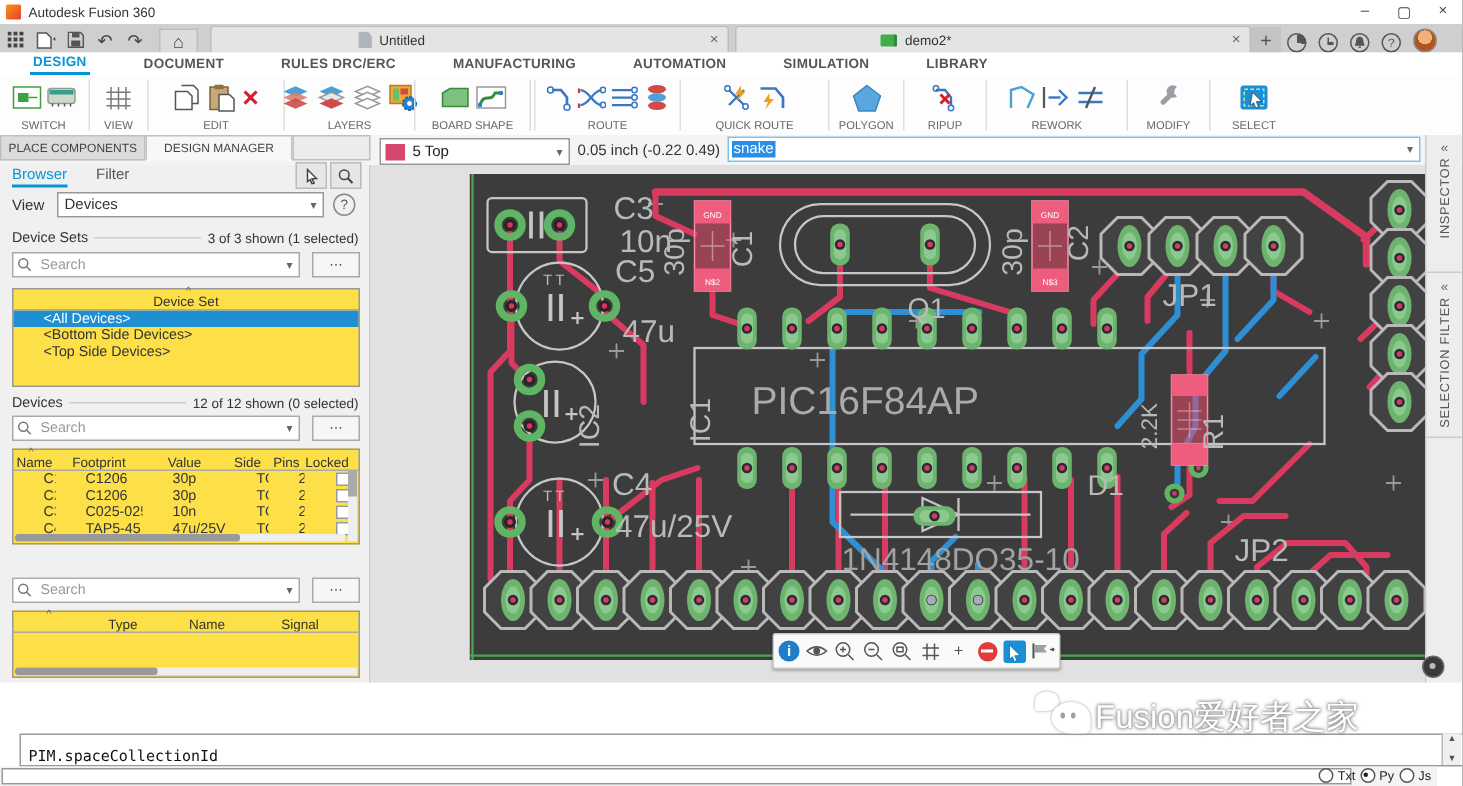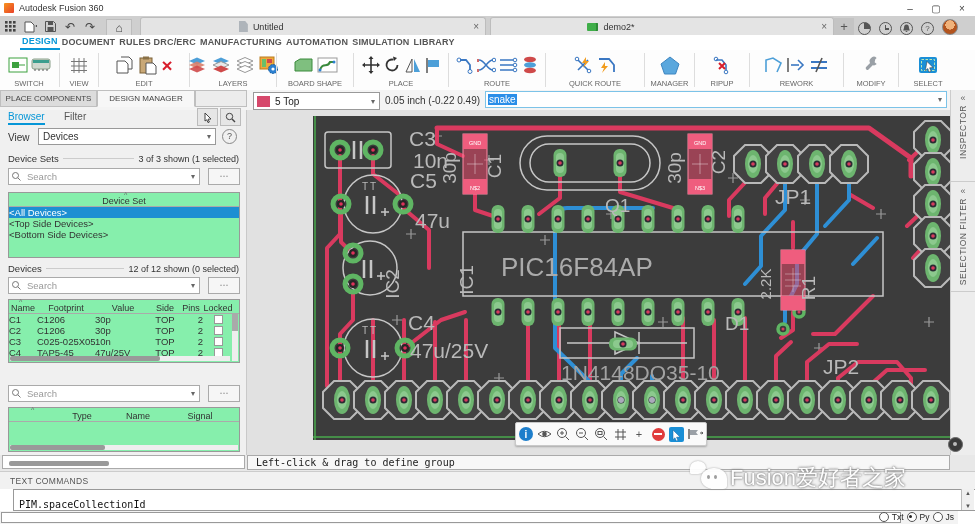--- a/index.html
+++ b/index.html
@@ -22,21 +22,21 @@
   .doc-ic{width:9px;height:11px;background:#aeb4ba;clip-path:polygon(0 0,70% 0,100% 30%,100% 100%,0 100%);}
   .pcb-ic{width:11px;height:8px;background:#3fae49;border-radius:1px;box-shadow:inset -2px 0 0 #2d8a36;}
   .plusbtn{width:20px;height:17px;background:#c4c4c4;display:flex;align-items:center;justify-content:center;font-size:13px;color:#555;}
   .circ{width:13px;height:13px;border-radius:50%;border:1.5px solid #555;box-sizing:border-box;display:flex;align-items:center;justify-content:center;font-size:8px;color:#555;margin:0 4px;}
   .pie{background:conic-gradient(#555 0 100deg,transparent 100deg 360deg);}
   .clock{position:relative;}
   .clock::before{content:"";position:absolute;left:4.5px;top:2px;width:1.5px;height:4px;background:#555;}
   .clock::after{content:"";position:absolute;left:5px;top:5px;width:4px;height:1.5px;background:#555;}
   .avatar{width:14px;height:14px;border-radius:50%;background:radial-gradient(circle at 50% 35%,#f0b27a 0 40%,#b3541e 41% 100%);border:1px solid #888;margin:0 6px 0 4px;}
   
-  .menubar{position:absolute;left:0;top:35px;width:975px;height:15px;background:#fff;display:flex;align-items:center;padding-left:20px;box-sizing:border-box;}
+  .menubar{position:absolute;left:0;top:35px;width:975px;height:15px;background:#fff;display:flex;align-items:center;padding-left:20px;box-sizing:border-box;gap:34px;}
   .mi{font-size:9px;font-weight:bold;color:#555;letter-spacing:.2px;padding:1px 2px 2px;}
   .mi.active{color:#0696d7;border-bottom:3px solid #0696d7;}
   
   .toolbar{position:absolute;left:0;top:50px;width:975px;height:40px;background:#fdfdfd;border-bottom:1px solid #ddd;display:flex;}
   .tbg{display:flex;flex-direction:column;align-items:center;justify-content:flex-start;padding-top:3px;box-sizing:border-box;}
   .tbg-icons{display:flex;align-items:center;justify-content:center;gap:3px;height:24px;}
   .tbg-label{font-size:7.5px;color:#666;margin-top:2px;white-space:nowrap;}
   .tbsep{width:1px;background:#ddd;margin:3px 1px;}
   .redx{color:#d81e2c;font-size:19px;font-weight:bold;line-height:19px;}
   
@@ -53,26 +53,26 @@
   .browser-tab{position:absolute;left:8px;top:1px;font-size:10px;color:#0696d7;border-bottom:2px solid #0696d7;padding-bottom:1px;}
   .filter-tab{position:absolute;left:64px;top:1px;font-size:10px;color:#555;}
   .tool-sq{position:absolute;top:-2px;width:19px;height:16px;background:#e6e6e6;border:1px solid #bbb;display:flex;align-items:center;justify-content:center;}
   .selrow{background:#1d8fd2;color:#fff;}
   .sechdr{position:absolute;left:8px;right:7px;display:flex;align-items:center;font-size:9.5px;color:#333;}
   .sechdr .line{flex:1;border-top:1px solid #ccc;margin:0 4px;}
   .searchbox{position:absolute;left:8px;width:192px;height:17px;background:#fff;border:1px solid #aaa;display:flex;align-items:center;box-sizing:border-box;}
   .searchbox input{border:none;outline:none;flex:1;font-size:9.5px;font-family:"Liberation Sans",sans-serif;color:#333;min-width:0;}
   .searchbox input::placeholder{color:#999;}
   .dotsbtn{position:absolute;width:32px;height:17px;background:#f6f6f6;border:1px solid #aaa;box-sizing:border-box;text-align:center;font-size:9px;color:#555;line-height:14px;}
-  .tbl{position:absolute;left:8px;width:232px;background:#86efac;border:1px solid #999;box-sizing:border-box;}
+  .tbl{position:absolute;left:8px;width:232px;background:#fde047;border:1px solid #999;box-sizing:border-box;}
   .tblhdr{border-bottom:1px solid #aaa;display:grid;font-size:9px;color:#333;position:relative;height:13px;align-items:end;}
   .tblhdr div{text-align:center;overflow:hidden;white-space:nowrap;}
   .sortcaret{position:absolute;top:-2px;font-size:7px;color:#666;}
   .trow{display:grid;font-size:9.5px;height:11px;line-height:11px;white-space:nowrap;}
-  .trow div{overflow:hidden;padding-left:0;}
+  .trow div{overflow:hidden;padding-left:20px;}
   .cb{width:7px;height:7px;border:1px solid #999;background:#fff;display:inline-block;margin-top:1px;}
   .hscroll{position:absolute;left:1px;bottom:1px;height:5px;background:#eee;}
   .hthumb{height:5px;background:#999;border-radius:2px;}
   .vscroll{position:absolute;right:1px;top:13px;bottom:1px;width:6px;background:#eee;}
   .vthumb{width:6px;height:18px;background:#aaa;}
   
   .viewport{position:absolute;left:247px;top:110px;width:703px;height:345px;background:#e1e1e1;}
   .pcbwrap{position:absolute;left:66px;top:6px;width:637px;height:324px;}
   .fl-toolbar{position:absolute;left:268px;top:312px;height:22px;background:#fafafa;border:1px solid #c9c9c9;border-radius:2px;display:flex;align-items:center;padding:0 3px;gap:3px;box-shadow:0 1px 2px rgba(0,0,0,.25);}
   .fi{width:16px;height:16px;display:flex;align-items:center;justify-content:center;font-size:11px;color:#555;}
@@ -270,41 +270,20 @@
         <svg width="21" height="16">
             <rect x="1" y="1" width="19" height="14" fill="#fff" stroke="#999"></rect>
             <path d="M3,13 C6,4 10,12 13,5 L17,5" fill="none" stroke="#3a8a3c" stroke-width="2"></path>
             <circle cx="3" cy="13" r="1.5" fill="#2b7fd0"></circle>
             <circle cx="17" cy="5" r="1.5" fill="#2b7fd0"></circle>
           </svg>
       </span>
       <span class="tbg-label">BOARD SHAPE</span>
     </div>
     <div class="tbsep"></div>
-    <div class="tbg" style="width:92px">
-      <span class="tbg-icons">
-        <svg width="18" height="18">
-            <path d="M9,1 L9,17 M1,9 L17,9" stroke="#333" stroke-width="1.6"></path>
-            <path d="M9,0 l2.5,3 h-5 Z M9,18 l2.5,-3 h-5 Z M0,9 l3,-2.5 v5 Z M18,9 l-3,-2.5 v5 Z" fill="#333"></path>
-          </svg>
-        <svg width="18" height="18">
-            <path d="M14.5,9 a5.5,5.5 0 1 1 -4,-5.3" fill="none" stroke="#333" stroke-width="1.8"></path>
-            <path d="M10,0.5 l4,1.5 -3,3 Z" fill="#333"></path>
-          </svg>
-        <svg width="18" height="17">
-            <path d="M8,2 L2,15 H8 Z" fill="none" stroke="#555"></path>
-            <path d="M10,2 L16,15 H10 Z" fill="#4d9fd8"></path>
-          </svg>
-        <svg width="16" height="17">
-            <path d="M2,1 V16" stroke="#555" stroke-width="1.5"></path>
-            <rect x="3" y="3" width="11" height="7" fill="#4d9fd8"></rect>
-          </svg>
-      </span>
-      <span class="tbg-label">PLACE</span>
-    </div>
     <div class="tbsep"></div>
     <div class="tbg" style="width:94px">
       <span class="tbg-icons">
         <svg width="18" height="18">
             <path d="M4,4 H10 L14,9 V14" fill="none" stroke="#3a77c2" stroke-width="1.8"></path>
             <circle cx="3" cy="4" r="2" fill="none" stroke="#3a77c2"></circle>
             <circle cx="14" cy="15.5" r="2" fill="none" stroke="#3a77c2"></circle>
           </svg>
         <svg width="19" height="18">
             <path d="M2,4 C8,4 10,14 16,14 M2,14 C8,14 10,4 16,4" fill="none" stroke="#3a77c2" stroke-width="1.5"></path>
@@ -342,21 +321,21 @@
       </span>
       <span class="tbg-label">QUICK ROUTE</span>
     </div>
     <div class="tbsep"></div>
     <div class="tbg" style="width:47px">
       <span class="tbg-icons">
         <svg width="20" height="19">
             <polygon points="10,1 19,8 15.5,18 4.5,18 1,8" fill="#5aa7dd" stroke="#3d85c0"></polygon>
           </svg>
       </span>
-      <span class="tbg-label">MANAGER</span>
+      <span class="tbg-label">POLYGON</span>
     </div>
     <div class="tbsep"></div>
     <div class="tbg" style="width:52px">
       <span class="tbg-icons">
         <svg width="19" height="19">
             <path d="M3,4 H9 L13,9 V14" fill="none" stroke="#3a77c2" stroke-width="1.6"></path>
             <circle cx="3" cy="3" r="1.8" fill="none" stroke="#3a77c2"></circle>
             <circle cx="13" cy="16" r="1.8" fill="none" stroke="#3a77c2"></circle>
             <path d="M6,7 L12,13 M12,7 L6,13" stroke="#d81e2c" stroke-width="2"></path>
           </svg>
@@ -462,24 +441,24 @@
     <div class="dotsbtn" style="left:208px;top:58px;">⋯</div>
     <div class="tbl" style="top:82px;height:66px;">
       <div class="tblhdr" style="grid-template-columns:1fr;">
         <span class="sortcaret" style="left:50%;">^</span>
         <div>Device Set</div>
       </div>
       <div class="trow selrow" style="grid-template-columns:1fr;">
           <div>&lt;All Devices&gt;</div>
         </div>
       <div class="trow" style="grid-template-columns:1fr;">
-          <div>&lt;Top Side Devices&gt;</div>
+          <div>&lt;Bottom Side Devices&gt;</div>
         </div>
       <div class="trow" style="grid-template-columns:1fr;">
-          <div>&lt;Bottom Side Devices&gt;</div>
+          <div>&lt;Top Side Devices&gt;</div>
         </div>
     </div>
 
     <div class="sechdr" style="top:153px;">
       <span>Devices</span>
       <span class="line"></span>
       <span style="font-size:9px;">12 of 12 shown (0 selected)</span>
     </div>
     <div class="searchbox" style="top:167px;">
       <svg width="12" height="11" style="margin:0 2px;">
@@ -829,32 +808,21 @@
       <span class="chev">«</span>
       <span class="vlabel">INSPECTOR</span>
     </div>
     <div class="rsec" style="top:96px;height:105px;border-bottom:1px solid #ccc;">
       <span class="chev">«</span>
       <span class="vlabel">SELECTION FILTER</span>
     </div>
   </div>
   <div class="bubble-btn"></div>
 
-  <div class="statusrow">
-    <div class="status-left">
-      <div class="hthumb" style="position:absolute;left:6px;bottom:2px;width:100px;"></div>
-    </div>
-    <div class="status-hint">
-      <span>Left-click &amp; drag to define group</span>
-    </div>
-  </div>
-
-  <div class="textcmd">
-    <span>TEXT COMMANDS</span>
-  </div>
+
   <div class="cmdout">
     <span>PIM.spaceCollectionId</span>
   </div>
   <div class="scrollarrows">
       <span>▲</span>
       <span>▼</span>
     </div>
   <div class="cmdin">
     <div class="cmd-input-box"></div>
     <div class="radios">

